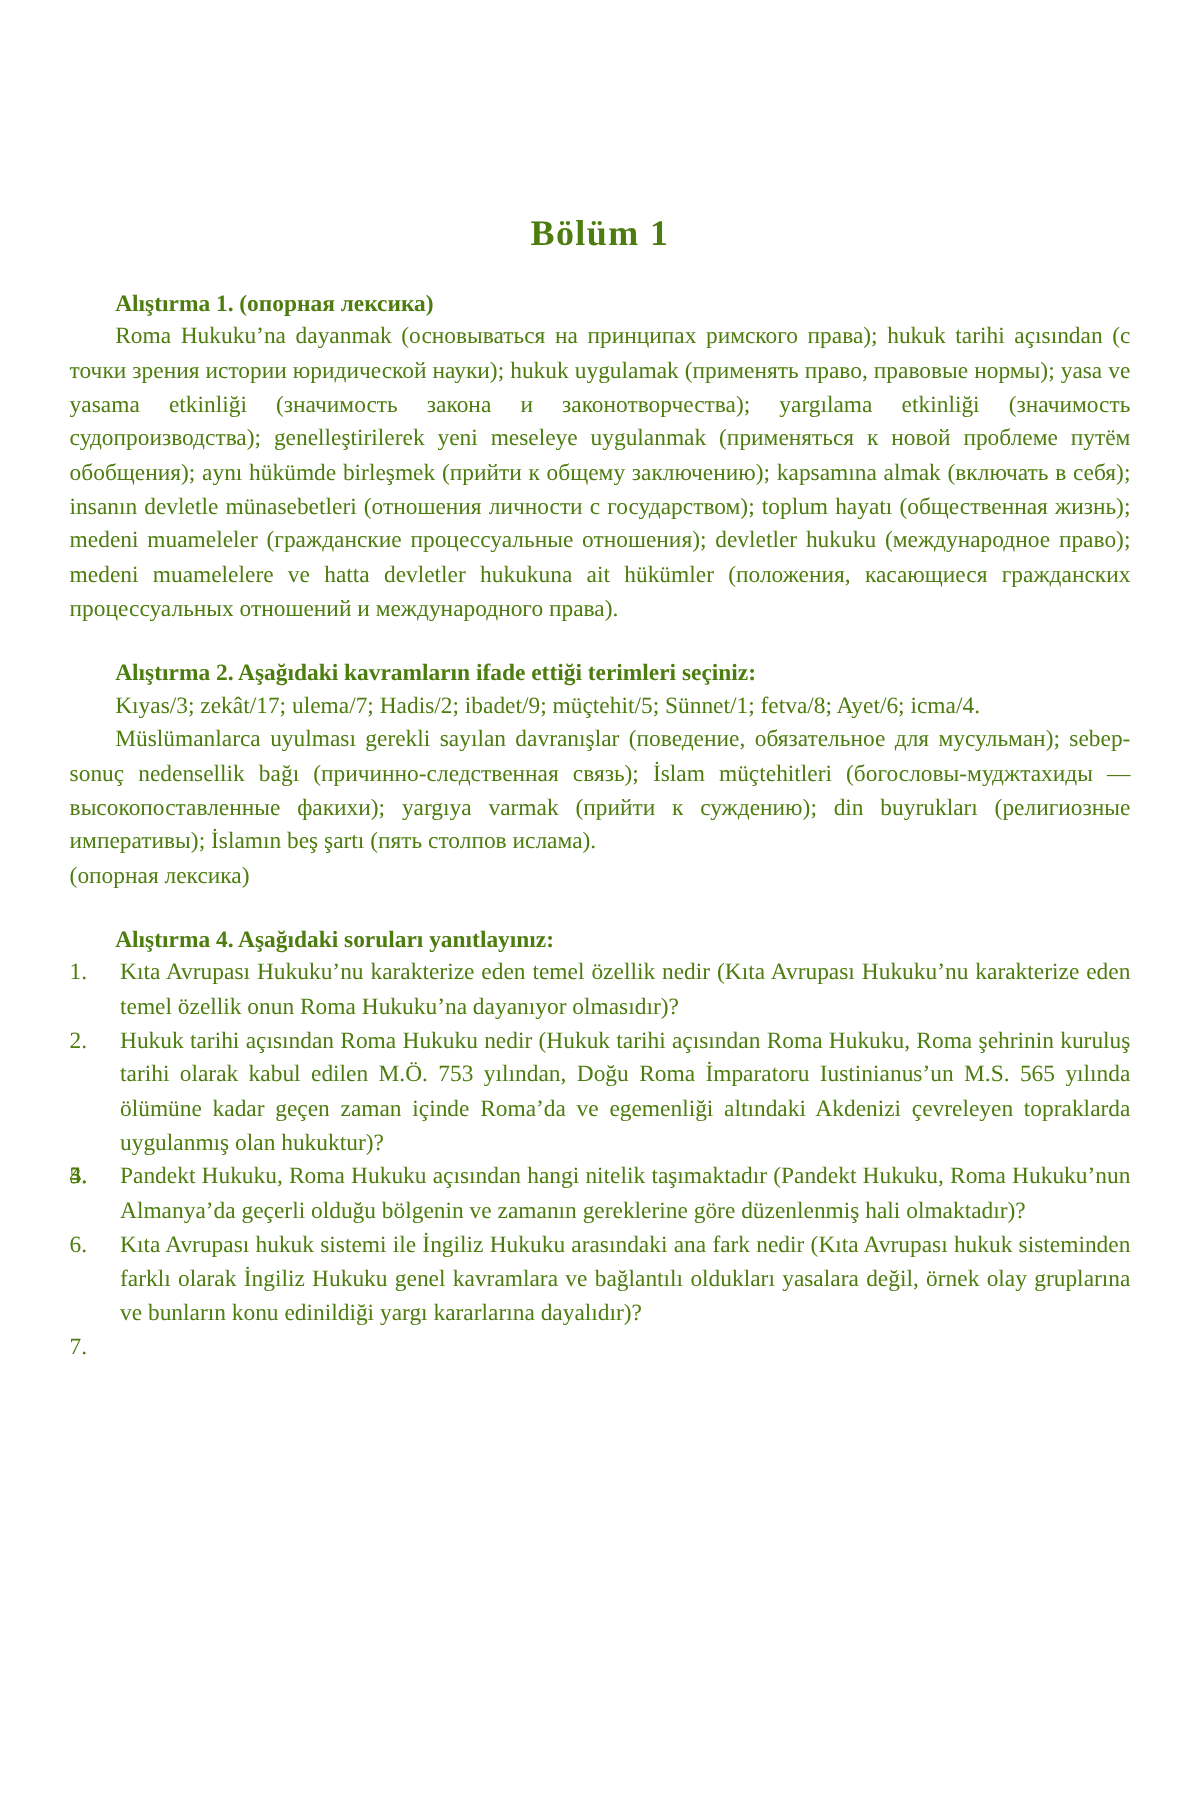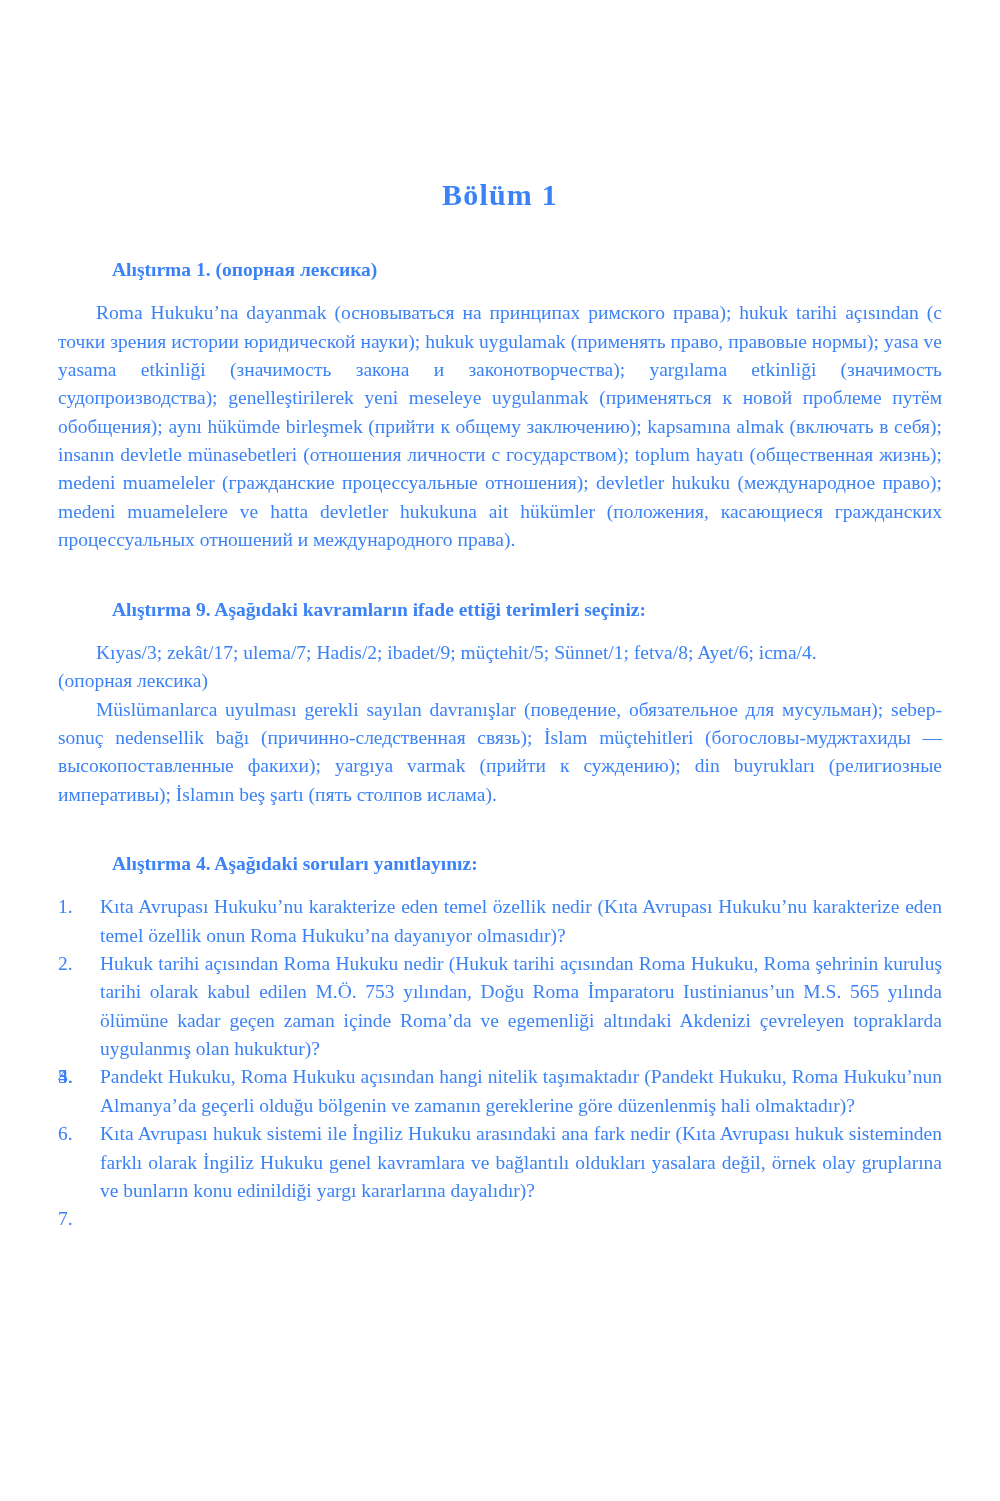--- a/index.html
+++ b/index.html
@@ -8,21 +8,21 @@
     background: #ffffff;
   }
   .page {
     position: relative;
     width: 1000px;
     height: 1366px;
     background: #ffffff;
     margin: 0 auto;
     overflow: hidden;
     font-family: "Liberation Serif", "DejaVu Serif", serif;
-    color: #3b82f6;
+    color: #4d7c0f;
     text-decoration: underline;
   }
   .content {
     position: absolute;
     left: 58px;
     top: 0;
     width: 884px;
   }
   .chapter-title {
     text-align: center;
@@ -34,21 +34,21 @@
     line-height: 1.1;
   }
   .exercise-block {
     margin-top: 0;
   }
   .ex-heading {
     font-weight: bold;
     font-size: 19.5px;
     line-height: 1.35;
     text-indent: 38px;
-    margin: 16px;
+    margin: 0;
   }
   .ex-para {
     font-size: 19.5px;
     line-height: 1.455;
     text-align: justify;
     text-justify: inter-word;
     margin: 0;
     hyphens: manual;
   }
   .ex-para.indent-first {
@@ -102,24 +102,24 @@
     <div class="spacer-lg"></div>
 
     <section class="exercise-block">
       <p class="ex-heading">Alıştırma 1. (опорная лексика)</p>
       <p class="ex-para indent-first">Roma Hukuku’na dayanmak (основываться на принципах римского права); hukuk tarihi açısından (с точки зрения истории юридической науки); hukuk uygulamak (применять право, правовые нормы); yasa ve yasama etkinliği (значимость закона и законотворчества); yargılama etkinliği (значимость судопроизводства); genelleştirilerek yeni meseleye uygulanmak (применяться к новой проблеме путём обобщения); aynı hükümde birleşmek (прийти к общему заключению); kapsamına almak (включать в себя); insanın devletle münasebetleri (отношения личности с государством); toplum hayatı (общественная жизнь); medeni muameleler (гражданские процессуальные отношения); devletler hukuku (международное право); medeni muamelelere ve hatta devletler hukukuna ait hükümler (положения, касающиеся гражданских процессуальных отношений и международного права).</p>
     </section>
 
     <div class="spacer-md"></div>
 
     <section class="exercise-block">
-      <p class="ex-heading">Alıştırma 9. Aşağıdaki kavramların ifade ettiği terimleri seçiniz:</p>
+      <p class="ex-heading">Alıştırma 2. Aşağıdaki kavramların ifade ettiği terimleri seçiniz:</p>
       <p class="ex-para indent-first">Kıyas/3; zekât/17; ulema/7; Hadis/2; ibadet/9; müçtehit/5; Sünnet/1; fetva/8; Ayet/6; icma/4.</p>
+      <p class="ex-para indent-first">Müslümanlarca uyulması gerekli sayılan davranışlar (поведение, обязательное для мусульман); sebep-sonuç nedensellik bağı (причинно-следственная связь); İslam müçtehitleri (богословы-муджтахиды — высокопоставленные факихи); yargıya varmak (прийти к суждению); din buyrukları (религиозные императивы); İslamın beş şartı (пять столпов ислама).</p>
       <p class="ex-para no-indent">(опорная лексика)</p>
-      <p class="ex-para indent-first">Müslümanlarca uyulması gerekli sayılan davranışlar (поведение, обязательное для мусульман); sebep-sonuç nedensellik bağı (причинно-следственная связь); İslam müçtehitleri (богословы-муджтахиды — высокопоставленные факихи); yargıya varmak (прийти к суждению); din buyrukları (религиозные императивы); İslamın beş şartı (пять столпов ислама).</p>
     </section>
 
     <div class="spacer-md"></div>
 
     <section class="exercise-block">
       <p class="ex-heading">Alıştırma 4. Aşağıdaki soruları yanıtlayınız:</p>
 
       <ol class="q-list">
         <li class="q-item">
           <span class="q-num">1.</span>

